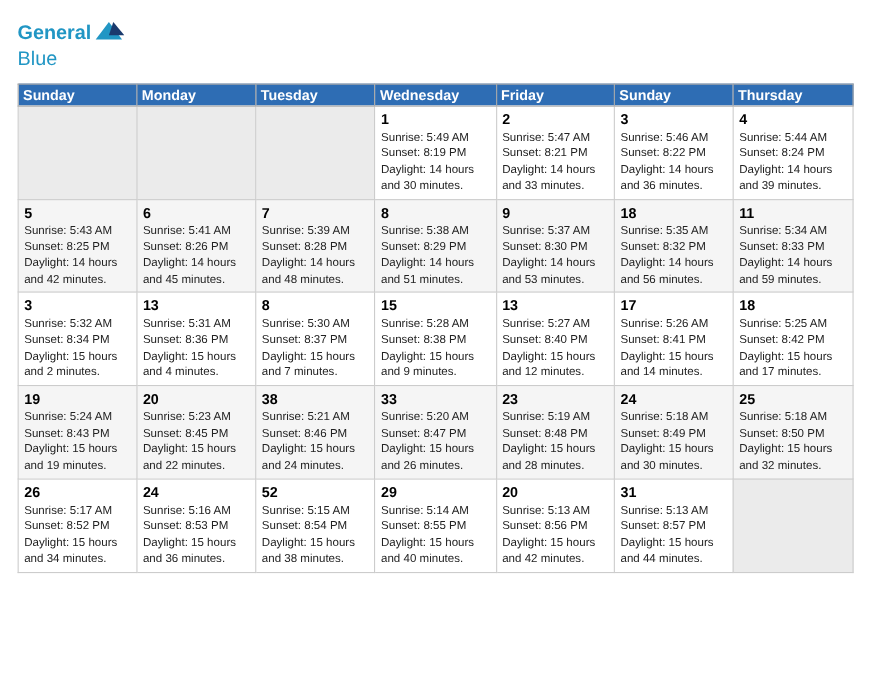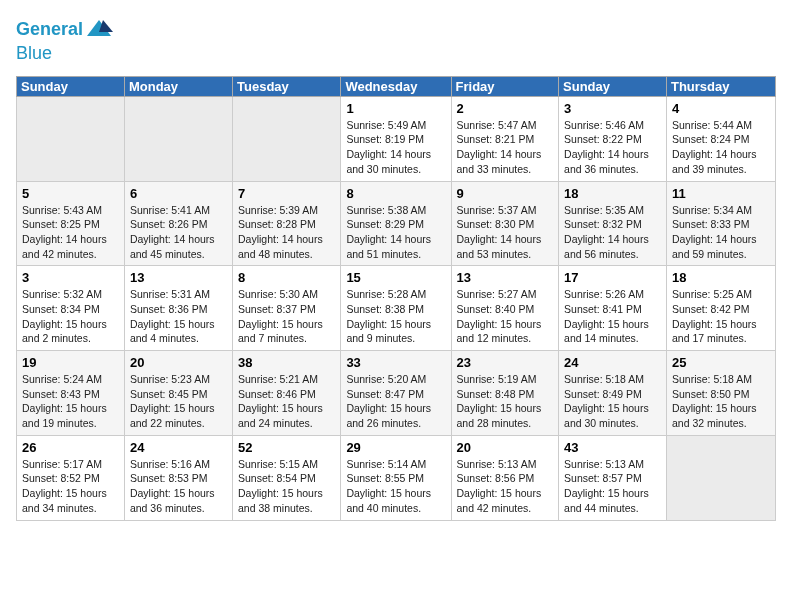--- a/index.html
+++ b/index.html
@@ -250,19 +250,19 @@
         </td>
         <td>
           <span class="day-num">29</span>
 <div class="day-info">Sunrise: 5:14 AM<br>Sunset: 8:55 PM<br>Daylight: 15 hours and 40 minutes.</div>
         </td>
         <td>
           <span class="day-num">20</span>
 <div class="day-info">Sunrise: 5:13 AM<br>Sunset: 8:56 PM<br>Daylight: 15 hours and 42 minutes.</div>
         </td>
         <td>
-          <span class="day-num">43</span>
+          <span class="day-num">31</span>
 <div class="day-info">Sunrise: 5:13 AM<br>Sunset: 8:57 PM<br>Daylight: 15 hours and 44 minutes.</div>
         </td>
         <td class="empty"></td>
       </tr>
     </tbody>
 </table>
 
 </body></html>

